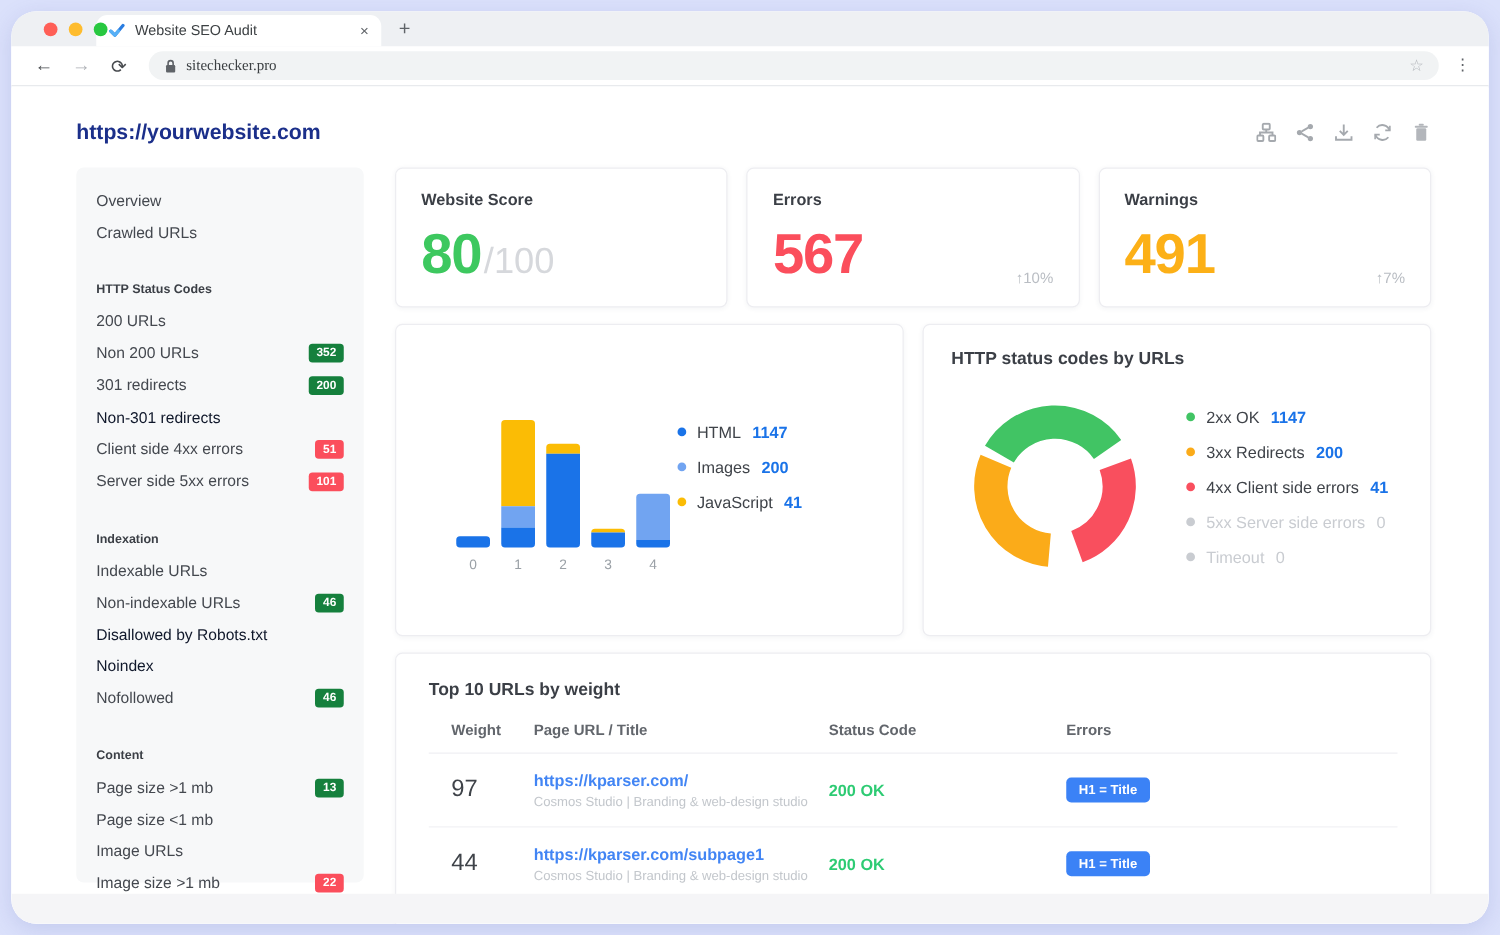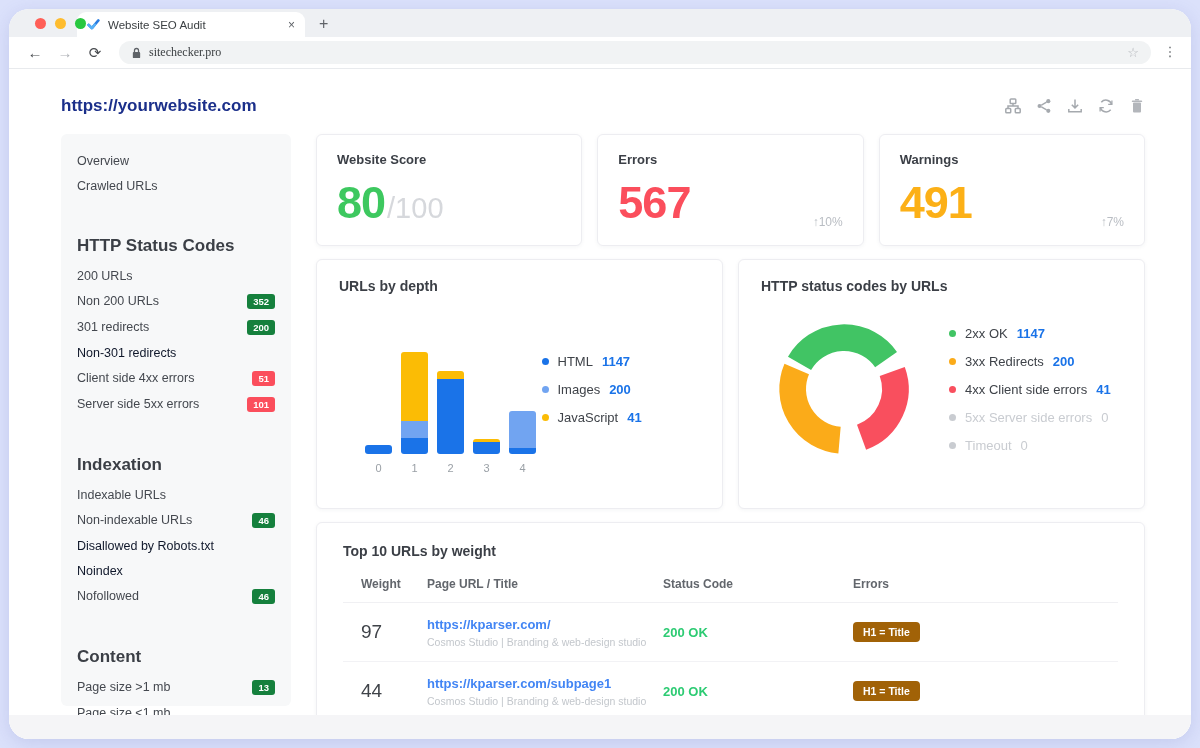--- a/index.html
+++ b/index.html
@@ -38,21 +38,21 @@
   .site-url { font-size:17px; font-weight:700; color:#1b2f8a; }
   .header-actions { display:flex; gap:14px; }
   .action-btn { width:17px; height:17px; display:flex; align-items:center; justify-content:center; }
   .action-btn svg { width:16px; height:16px; }
 
   .layout { display:flex; padding:0 46px 0 52px; gap:25px; }
 
   
   .sidebar { width:230px; min-width:230px; background:#f7f8f9; border-radius:6px; padding:14px 16px 18px 16px;
              height:572px; }
-  .side-title { font-size:17px; font-weight:700; color:#3b3f46; padding:7px 0; margin-top:31px; }
+  .side-title { font-size:10px; font-weight:700; color:#3b3f46; padding:7px 0; margin-top:21px; }
   .side-item { display:flex; align-items:center; justify-content:space-between; padding:5.5px 0; }
   .side-label { font-size:12.5px; color:#44484f; }
   .side-item.disabled .side-label { color:#0f172a; }
   .badge { font-size:9.5px; font-weight:700; color:#fff; padding:2px 6px; border-radius:3px; min-width:20px; text-align:center; }
   .badge.amber { background:#15803d; }
   .badge.red { background:#fb4e5c; }
 
   
   .main { flex:1; display:flex; flex-direction:column; gap:13px; }
   .card { background:#fff; border:1px solid #ededf1; border-radius:6px; box-shadow:0 1px 4px rgba(40,50,70,.05); }
@@ -90,21 +90,21 @@
   .table-title { font-size:14px; font-weight:600; color:#3b3f46; }
   .tbl { margin-top:6px; }
   .tbl-head, .tbl-row { display:grid; grid-template-columns:84px 1fr 190px 265px; align-items:center; }
   .tbl-head { height:38px; border-bottom:1px solid #f0f0f3; }
   .tbl-head span { font-size:12px; color:#62666c; font-weight:600; }
   .tbl-row { height:59px; border-bottom:1px solid #f2f2f5; }
   .cell-weight { font-size:19px; color:#3f4349; padding-left:18px; }
   .cell-url a { font-size:13px; color:#4285f4; font-weight:600; text-decoration:none; display:block; }
   .cell-url .subtitle { font-size:10.5px; color:#c3c7cc; margin-top:4px; }
   .cell-status { font-size:13px; color:#2dcb73; font-weight:600; }
-  .err-badge { display:inline-block; background:#a16207; color:#fff; font-size:10.5px; font-weight:700;
+  .err-badge { display:inline-block; background:#3b82f6; color:#fff; font-size:10.5px; font-weight:700;
                padding:4px 10px; border-radius:4px; }
 </style>
 </head>
 <body>
 
 <div class="frame">
 
   <div class="tabstrip">
     <div class="traffic">
       <span class="light red"></span>
@@ -271,21 +271,20 @@
               <div class="stat-label">Warnings</div>
               <div class="stat-value-row">
                 <span class="stat-value" style="color: rgb(252, 176, 23);">491</span>
               </div>
               <div class="stat-delta">↑7%</div>
             </div>
           </div>
 
         <div class="charts-row">
           <div class="card chart-card">
-            <div class="chart-title">URLs by depth</div>
             <div class="chart-body">
               <div class="bar-plot" id="bar-plot">
                   <div class="bar-col">
                     <div class="bar-stack">
                       <div class="bar-seg" style="height: 9px; background: rgb(26, 115, 232); border-radius: 3px;"></div>
                     </div>
                     <div class="bar-axis-label">0</div>
                   </div>
                   <div class="bar-col">
                     <div class="bar-stack">

